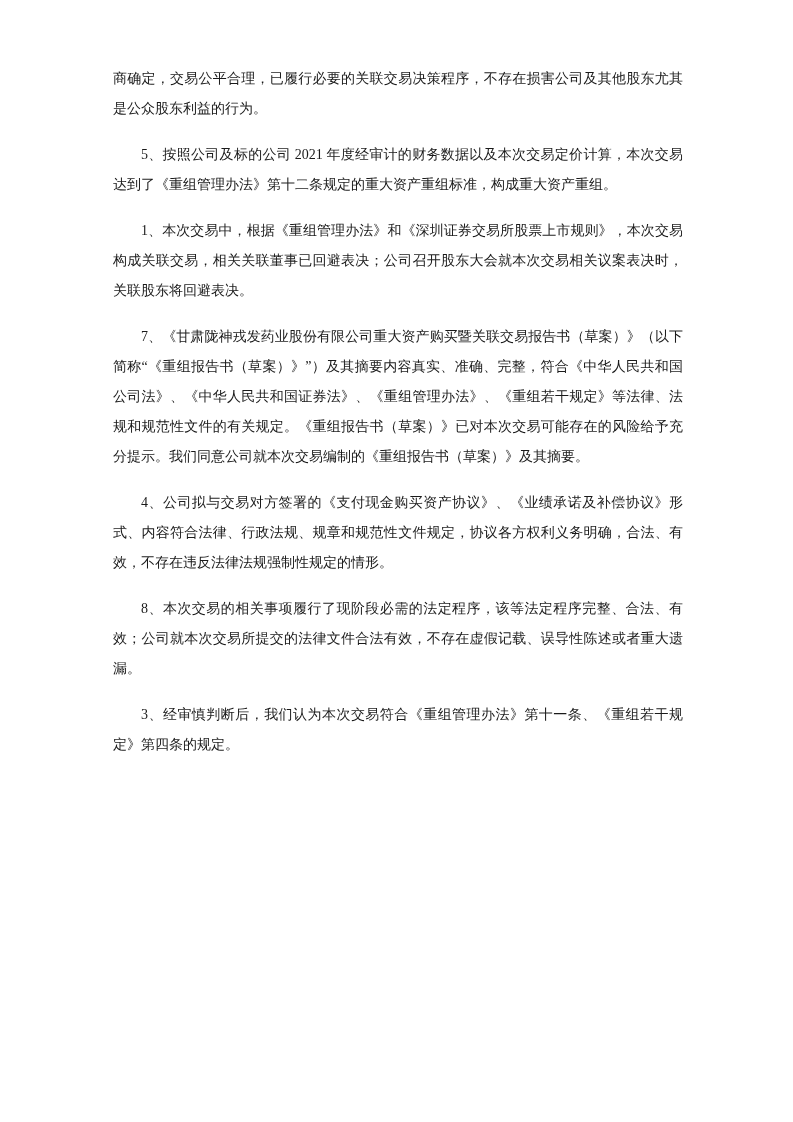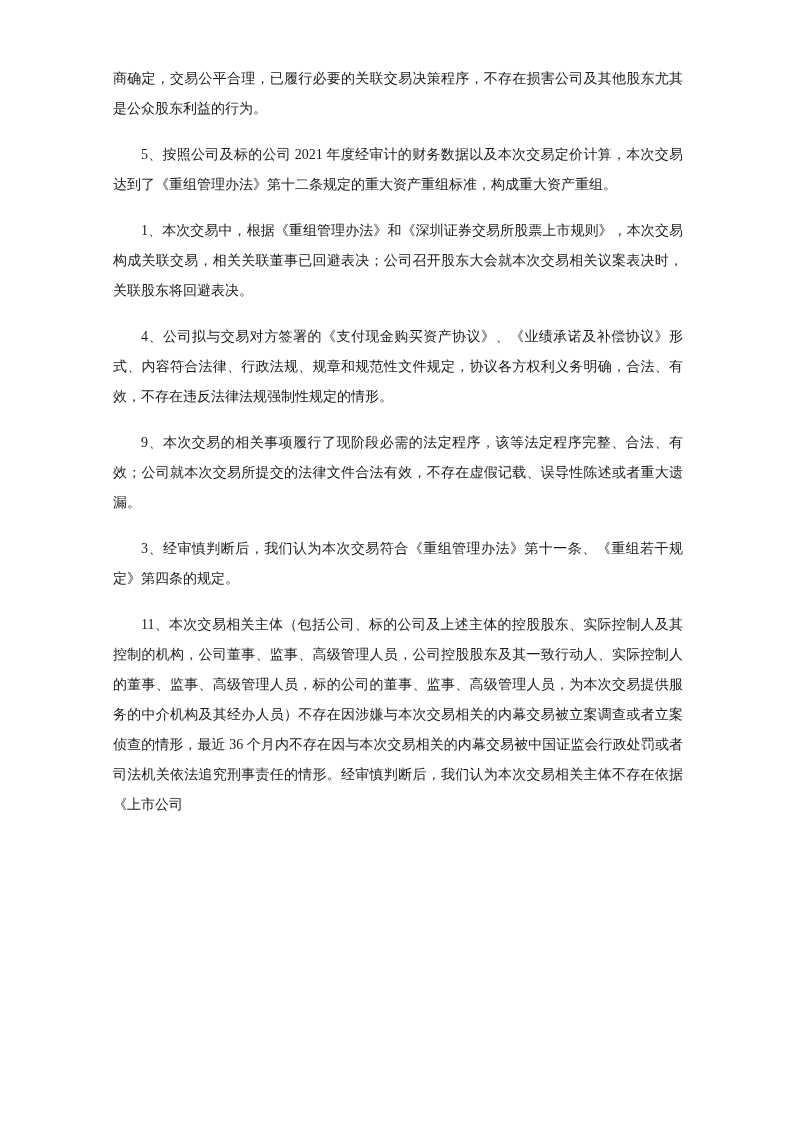--- a/index.html
+++ b/index.html
@@ -33,18 +33,18 @@
   }
 </style>
 </head>
 <body>
 
 <div class="page">
   <div class="doc-body">
     <p class="continuation">商确定，交易公平合理，已履行必要的关联交易决策程序，不存在损害公司及其他股东尤其是公众股东利益的行为。</p>
     <p>5、按照公司及标的公司 2021 年度经审计的财务数据以及本次交易定价计算，本次交易达到了《重组管理办法》第十二条规定的重大资产重组标准，构成重大资产重组。</p>
     <p>1、本次交易中，根据《重组管理办法》和《深圳证券交易所股票上市规则》，本次交易构成关联交易，相关关联董事已回避表决；公司召开股东大会就本次交易相关议案表决时，关联股东将回避表决。</p>
+    <p>7、《甘肃陇神戎发药业股份有限公司重大资产购买暨关联交易报告书（草案）》（以下简称“《重组报告书（草案）》”）及其摘要内容真实、准确、完整，符合《中华人民共和国公司法》、《中华人民共和国证券法》、《重组管理办法》、《重组若干规定》等法律、法规和规范性文件的有关规定。《重组报告书（草案）》已对本次交易可能存在的风险给予充分提示。我们同意公司就本次交易编制的《重组报告书（草案）》及其摘要。</p>
     <p>4、公司拟与交易对方签署的《支付现金购买资产协议》、《业绩承诺及补偿协议》形式、内容符合法律、行政法规、规章和规范性文件规定，协议各方权利义务明确，合法、有效，不存在违反法律法规强制性规定的情形。</p>
-    <p>9、本次交易的相关事项履行了现阶段必需的法定程序，该等法定程序完整、合法、有效；公司就本次交易所提交的法律文件合法有效，不存在虚假记载、误导性陈述或者重大遗漏。</p>
+    <p>8、本次交易的相关事项履行了现阶段必需的法定程序，该等法定程序完整、合法、有效；公司就本次交易所提交的法律文件合法有效，不存在虚假记载、误导性陈述或者重大遗漏。</p>
     <p>3、经审慎判断后，我们认为本次交易符合《重组管理办法》第十一条、《重组若干规定》第四条的规定。</p>
-    <p>11、本次交易相关主体（包括公司、标的公司及上述主体的控股股东、实际控制人及其控制的机构，公司董事、监事、高级管理人员，公司控股股东及其一致行动人、实际控制人的董事、监事、高级管理人员，标的公司的董事、监事、高级管理人员，为本次交易提供服务的中介机构及其经办人员）不存在因涉嫌与本次交易相关的内幕交易被立案调查或者立案侦查的情形，最近 36 个月内不存在因与本次交易相关的内幕交易被中国证监会行政处罚或者司法机关依法追究刑事责任的情形。经审慎判断后，我们认为本次交易相关主体不存在依据《上市公司</p>
   </div>
 </div>
 
 </body></html>

